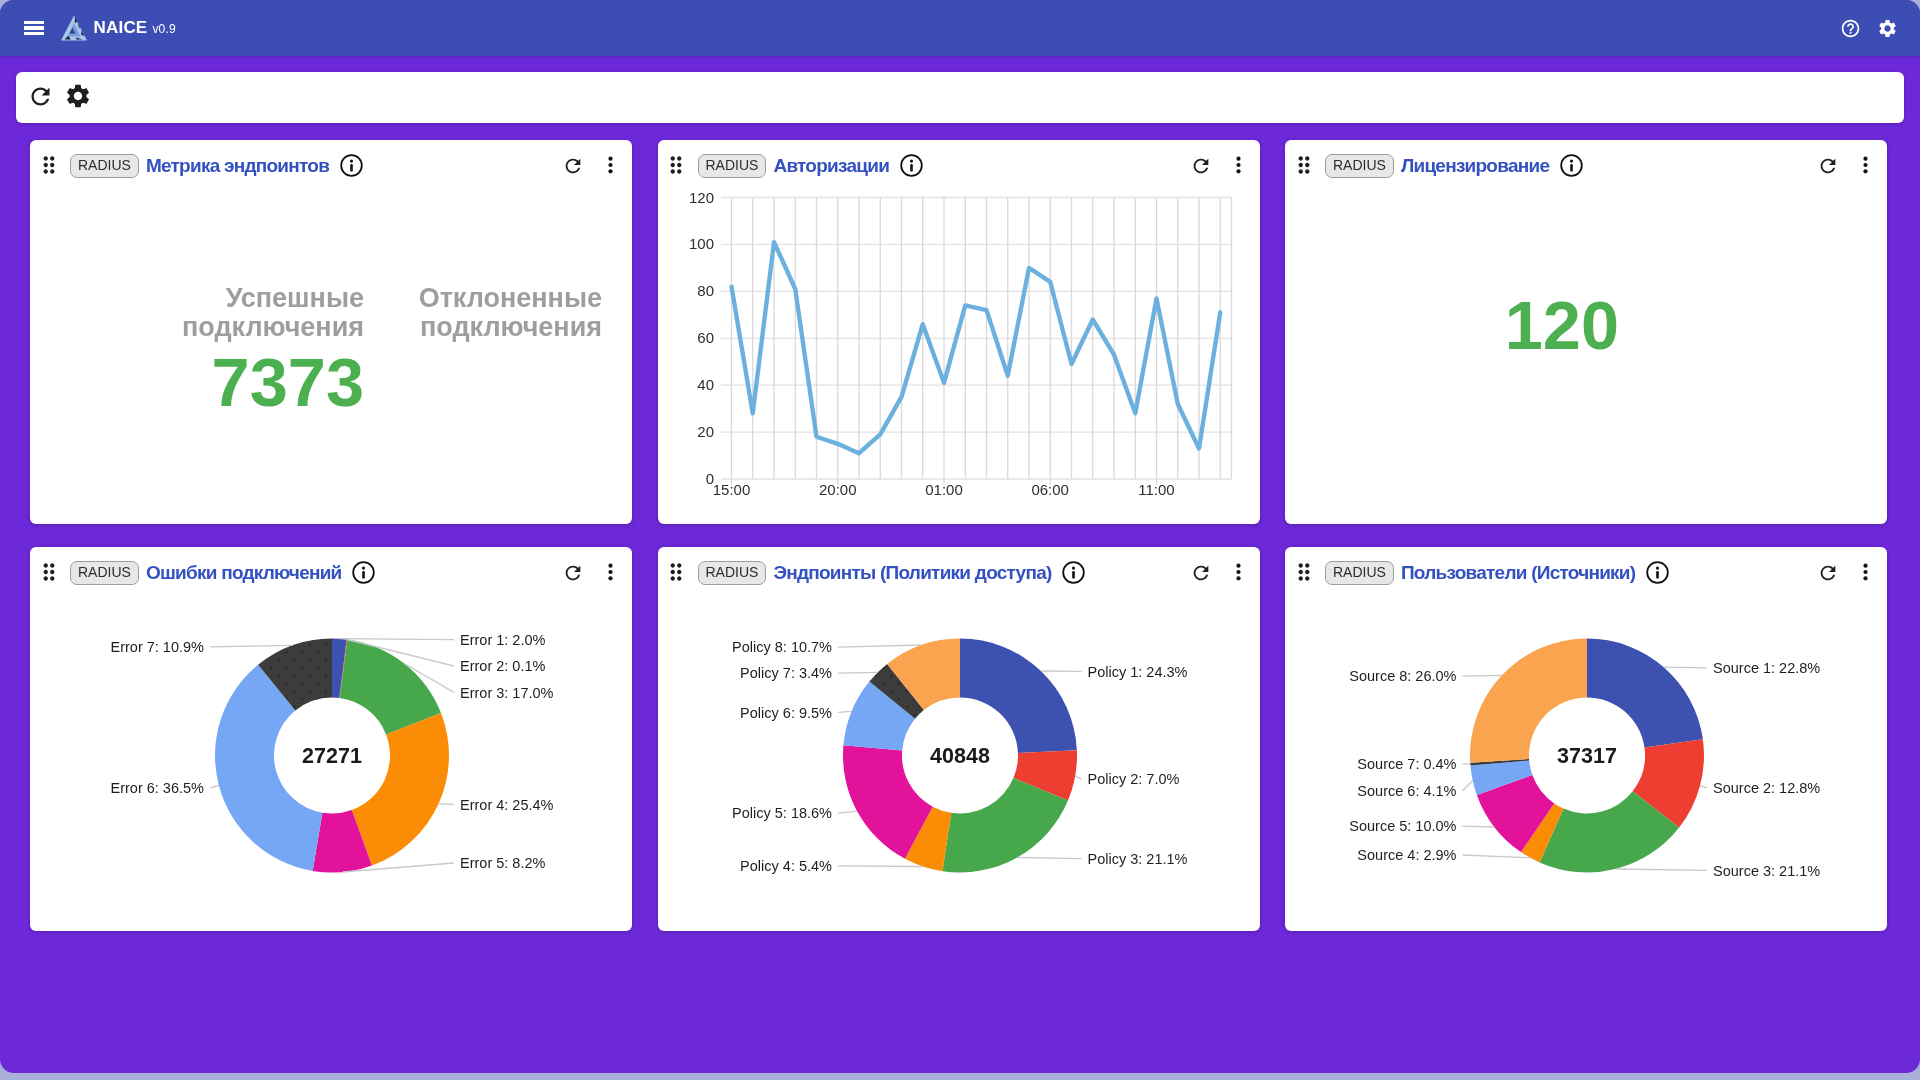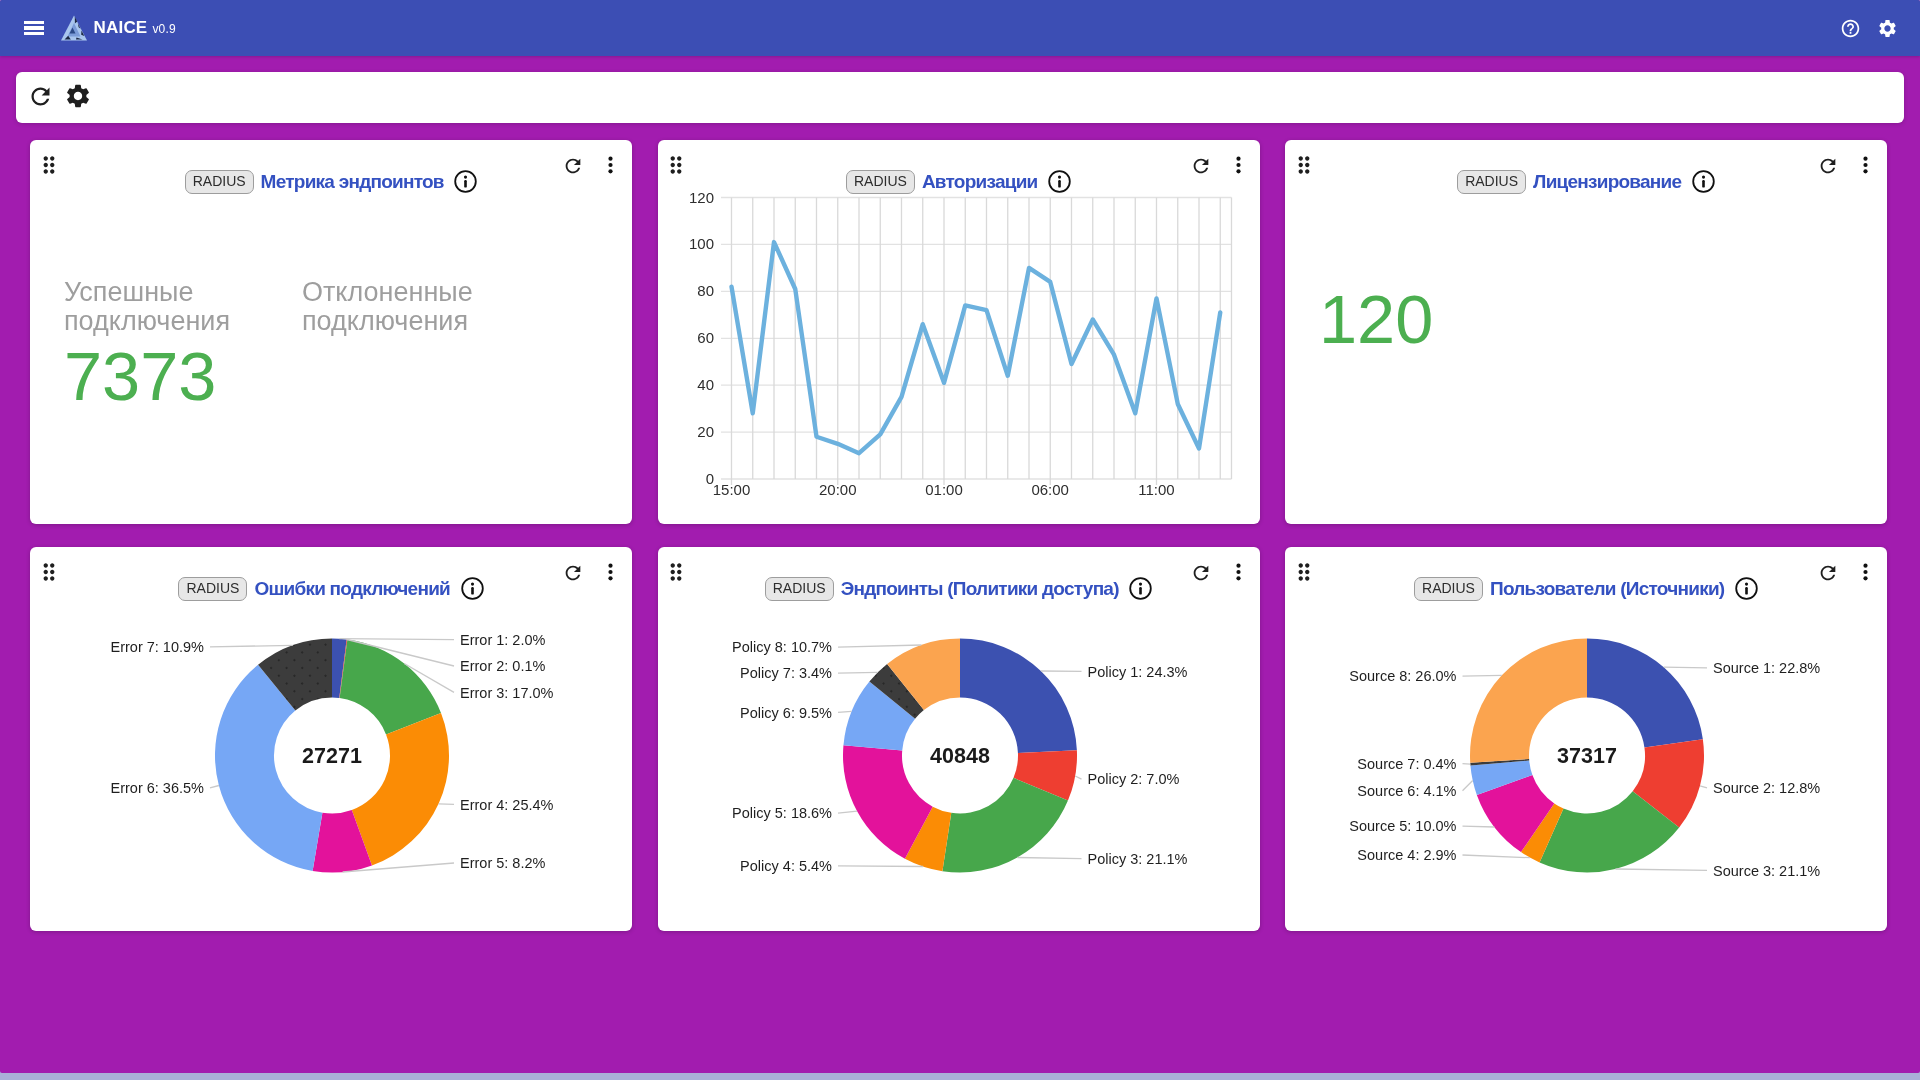--- a/index.html
+++ b/index.html
@@ -1,31 +1,31 @@
 <!DOCTYPE html>
 <html><head><meta charset="utf-8"><style>
 * { margin:0; padding:0; box-sizing:border-box; }
 html,body { width:1920px; height:1080px; background:#a9b0d8; font-family:"Liberation Sans", sans-serif; overflow:hidden; }
-#win { position:absolute; left:0; top:0; width:1920px; height:1073px; background:#a21caf; border-radius:2px; overflow:hidden; }
+#win { position:absolute; left:0; top:0; width:1920px; height:1073px; background:#6d28d9; border-radius:14px; overflow:hidden; }
 #nav { position:absolute; left:0; top:0; width:100%; height:56px; background:#3c4eb4;
   box-shadow:0 1px 3px rgba(0,0,0,.18); display:flex; align-items:center; }
 #ham { width:19.5px; height:13.4px; margin-left:24px; display:flex; flex-direction:column; justify-content:space-between; }
 #ham div { height:3.1px; background:#fff; }
 .brand { color:#fff; font-size:17px; font-weight:bold; letter-spacing:0.2px; }
 .ver { color:#fff; font-size:12px; margin-left:5px; font-weight:normal; }
 #navsp { flex:1; }
 #toolbar { position:absolute; left:16px; top:72px; width:1888px; height:51px; background:#fff; border-radius:6px;
   box-shadow:0 1px 4px rgba(0,0,0,.18); }
 .card { position:absolute; width:602.0px; height:383.5px; background:#fff; border-radius:6px;
   box-shadow:0 1px 4px rgba(0,0,0,.22); }
-.hdr { position:absolute; left:40px; right:40px; top:29px; height:25px; display:flex; align-items:center; justify-content:center; }
+.hdr { position:absolute; left:40px; right:40px; top:13px; height:25px; display:flex; align-items:center; }
 .chip { background:#e7e7e7; border:1.4px solid #9d9d9d; border-radius:7px; font-size:14px; color:#2d2d2d;
   padding:2.5px 7px 3.5px; margin-right:7px; white-space:nowrap; }
 .title { color:#3451c1; font-size:19px; letter-spacing:-0.75px; font-weight:bold; white-space:nowrap; margin-right:10.5px; }
-.mcol { position:absolute; top:138px; width:300px; text-align:left; }
+.mcol { position:absolute; top:144px; width:300px; text-align:right;font-weight:bold; }
 .mlab { font-size:27px; line-height:28.5px; color:#9e9e9e; }
 .mnum { font-size:68.5px; line-height:74px; margin-top:5px; }
 .axlbl { font:15px "Liberation Sans",sans-serif; fill:#2e2e2e; }
 .dlbl { font:14.5px "Liberation Sans",sans-serif; fill:#1f1f1f; }
 .dctr { font:bold 21.5px "Liberation Sans",sans-serif; fill:#1a1a1a; }
 </style></head>
 <body>
 <div id="win">
   <div id="nav">
     <div id="ham">

